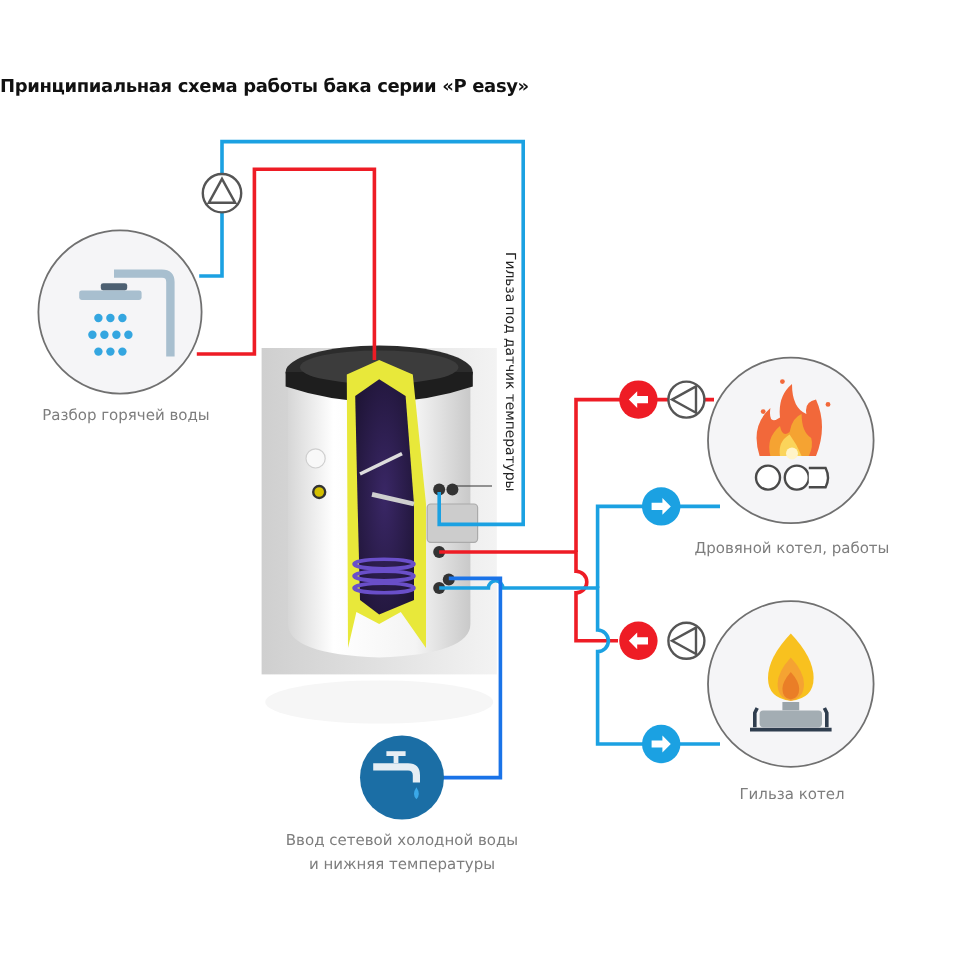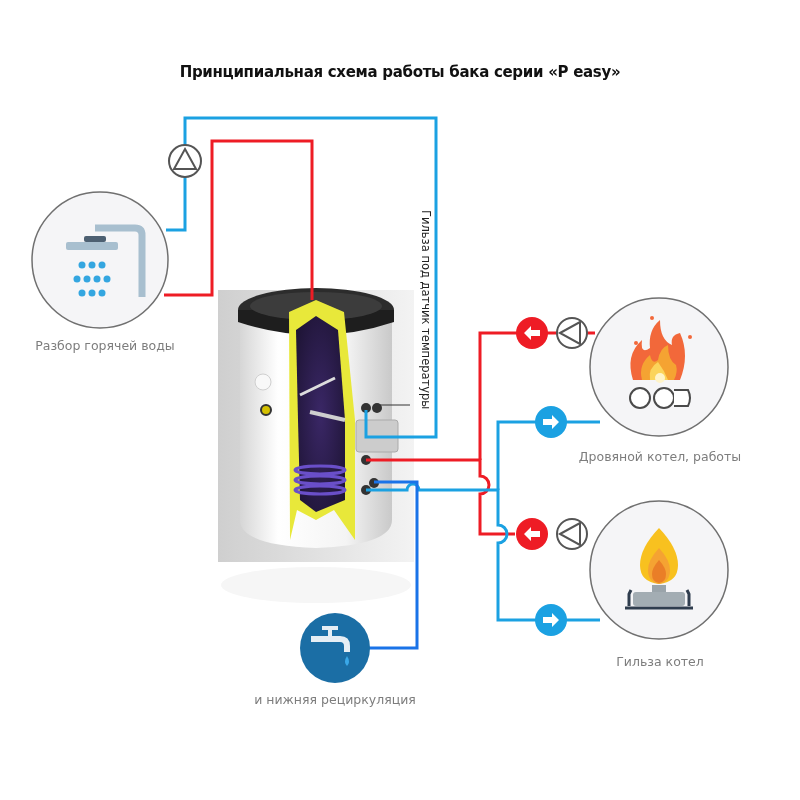--- a/index.html
+++ b/index.html
@@ -1,17 +1,17 @@
 <!DOCTYPE html>
 <html><head>
 <meta charset="utf-8">
 <style>
   html, body { margin:0; padding:0; background:#ffffff; }
   body { width:800px; height:800px; position:relative; overflow:hidden; font-family:"Liberation Sans", sans-serif; }
-  #title { position:absolute; left:0; width:800px; top:63px; text-align:center; font-size:15px; font-weight:bold; color:#111; font-family:"DejaVu Sans", sans-serif; letter-spacing:-0.3px; }
+  #title { position:absolute; left:0; width:800px; top:63px; text-align:left; font-size:15px; font-weight:bold; color:#111; font-family:"DejaVu Sans", sans-serif; letter-spacing:-0.3px; }
   svg#diagram { position:absolute; left:0; top:0; }
   .lbl { position:absolute; font-family:"DejaVu Sans", sans-serif; font-weight:normal; font-size:12.5px; color:#7d7d7d; text-align:center; white-space:nowrap; }
   #lbl-shower { left:20px; top:338px; width:170px; }
   #lbl-wood { left:565px; top:449px; width:190px; }
   #lbl-gas { left:580px; top:654px; width:160px; }
   #lbl-cold { left:215px; top:690px; width:240px; line-height:20px; }
   #lbl-sensor { position:absolute; left:415px; top:210px; width:20px; height:200px; }
   #lbl-sensor span { position:absolute; left:0; top:0; transform-origin:0 0; transform:translate(18px,0) rotate(90deg); white-space:nowrap; font-size:11.5px; color:#222; font-family:"DejaVu Sans", sans-serif; }
 </style>
 </head>
@@ -170,17 +170,18 @@
       <path d="M311 636 L340 636 Q350 636 350 646 L350 652 L344 652 L344 646 Q344 642 340 642 L311 642 Z" fill="#e6eef4"></path>
       <path d="M347 656 Q343 662 347 666 Q351 662 347 656 Z" fill="#3aa8e8"></path>
     </g>
   </g>
 </svg>
 
 <div id="lbl-shower" class="lbl">Разбор горячей воды</div>
 <div id="lbl-wood" class="lbl">Дровяной котел, работы</div>
 <div id="lbl-gas" class="lbl">Гильза котел</div>
 <div id="lbl-cold" class="lbl">
-  <div>и нижняя рециркуляция</div>
+  <div>Ввод  сетевой холодной воды</div>
+  <div>и нижняя температуры</div>
 </div>
 <div id="lbl-sensor">
   <span>Гильза под датчик температуры</span>
 </div>
 
 </body></html>

